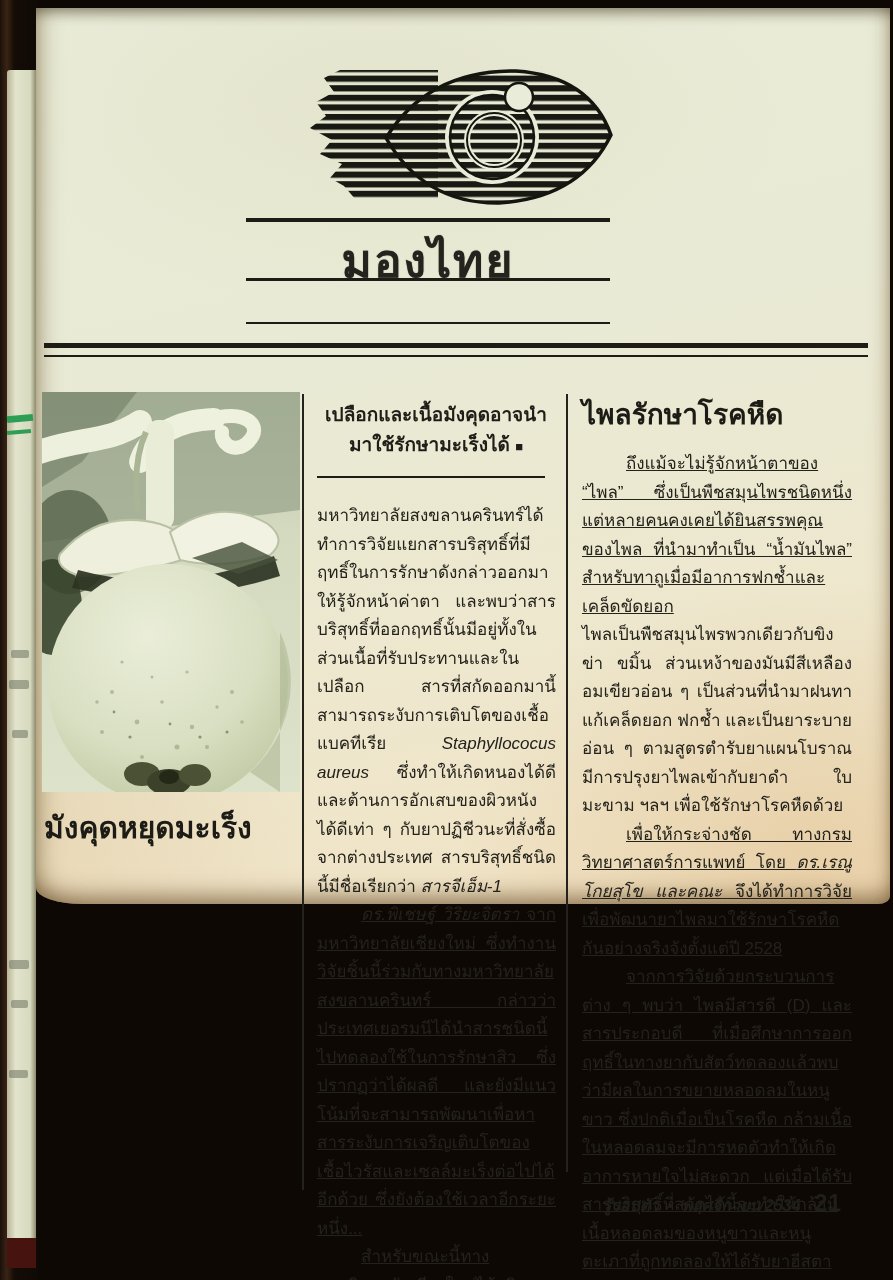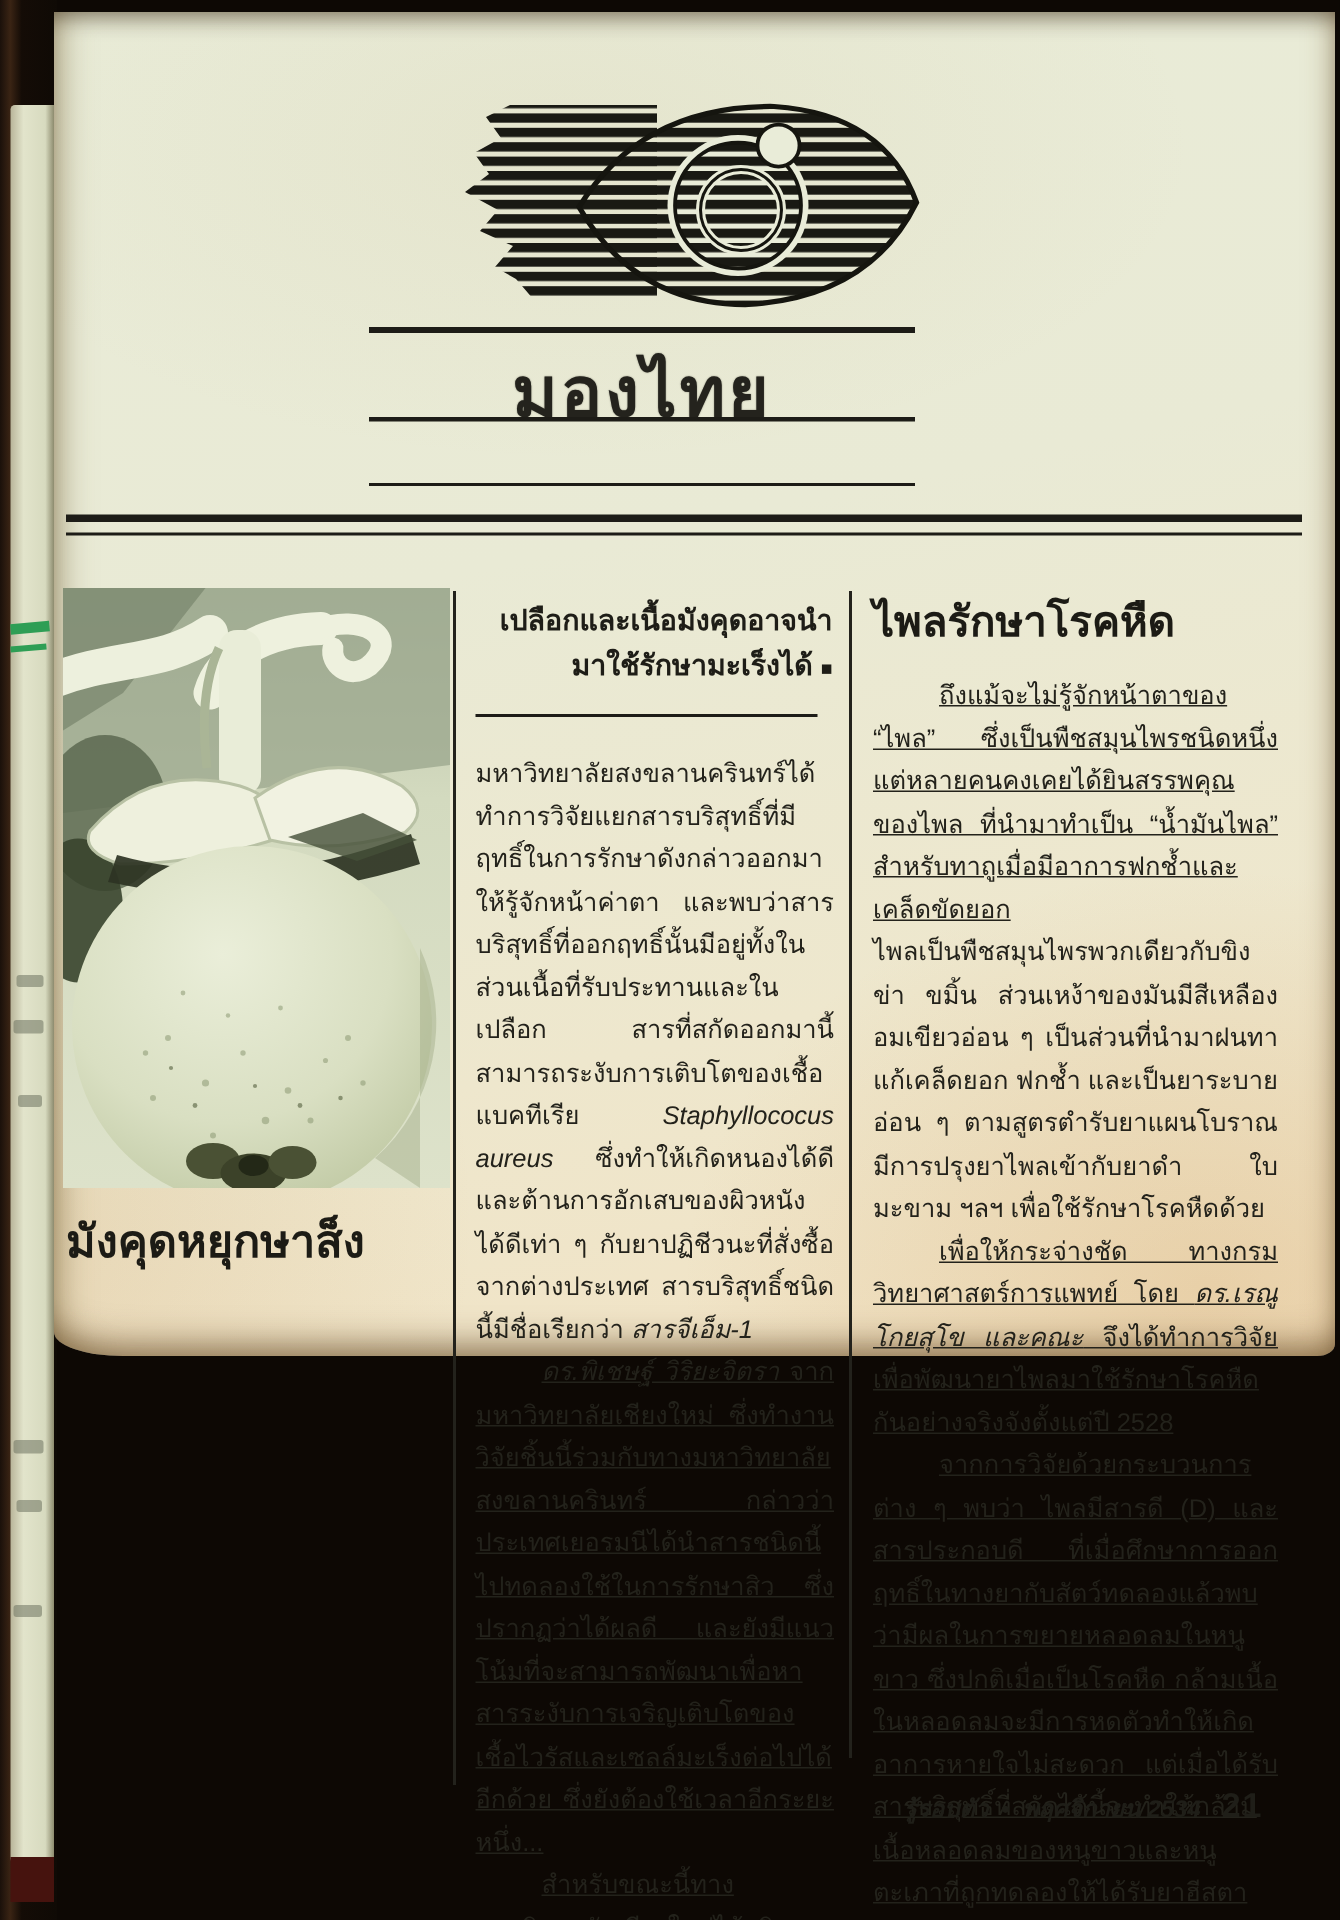--- a/index.html
+++ b/index.html
@@ -47,21 +47,21 @@
     font-size:46px;font-weight:800;color:#24231d;letter-spacing:2px;
     text-shadow:0 0 1px rgba(30,30,20,.6);
   }
   .mast-byline{
     left:210px;top:283px;width:364px;text-align:center;
     font-size:21px;font-weight:700;color:#201f19;
   }
   .byline-square{font-size:15px;margin-right:8px;position:relative;top:-2px;}
   
   .colhead-sm{
-    font-size:19px;line-height:30px;font-weight:700;color:#1e1d17;text-align:right;
+    font-size:19px;line-height:30px;font-weight:700;color:#1e1d17;text-align:center;
   }
   .headline{
     font-weight:800;color:#1c1b15;letter-spacing:0;
   }
   .bodytext{
     font-size:17px;line-height:28.5px;color:#23221b;text-align:justify;
   }
   .bodytext p{margin:0;}
   .bodytext p.ind{text-indent:44px;text-decoration:underline;}
   .vdiv{width:2px;background:#23221c;}
@@ -179,21 +179,21 @@
         <circle cx="72" cy="320" r="1.4"></circle>
           <circle cx="185" cy="340" r="1.5"></circle>
       </g>
 
       <ellipse cx="100" cy="382" rx="18" ry="12" fill="#4a5134"></ellipse>
       <ellipse cx="127" cy="390" rx="22" ry="13" fill="#3c4229"></ellipse>
       <ellipse cx="153" cy="383" rx="16" ry="11" fill="#4a5134"></ellipse>
       <ellipse cx="127" cy="385" rx="10" ry="7" fill="#232817"></ellipse>
     </svg>
 
-    <div class="abs headline" style="left:8px;top:796px;width:256px;font-size:30px;">มังคุดหยุกษาส็ง</div>
+    <div class="abs headline" style="left:8px;top:796px;width:256px;font-size:30px;">มังคุดหยุดมะเร็ง</div>
 
     <div class="abs bodytext" style="left:9px;top:846px;width:252px;">
     </div>
 
     <div class="abs vdiv" style="left:266px;top:386px;height:796px;"></div>
 
     <div class="abs colhead-sm" style="left:281px;top:392px;width:238px;">
       <span>เปลือกและเนื้อมังคุดอาจนำมาใช้รักษามะเร็งได้ </span><span style="font-size:13px;">■</span>
     </div>
     <div class="abs rule" style="left:281px;top:468px;width:228px;height:2px;"></div>

